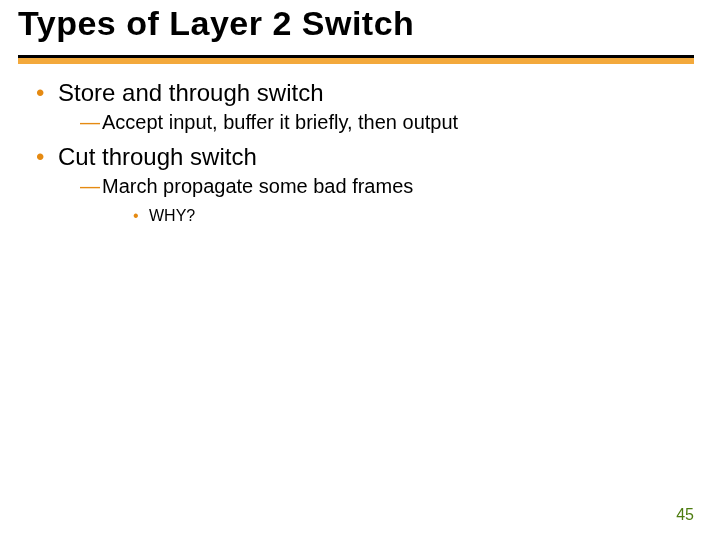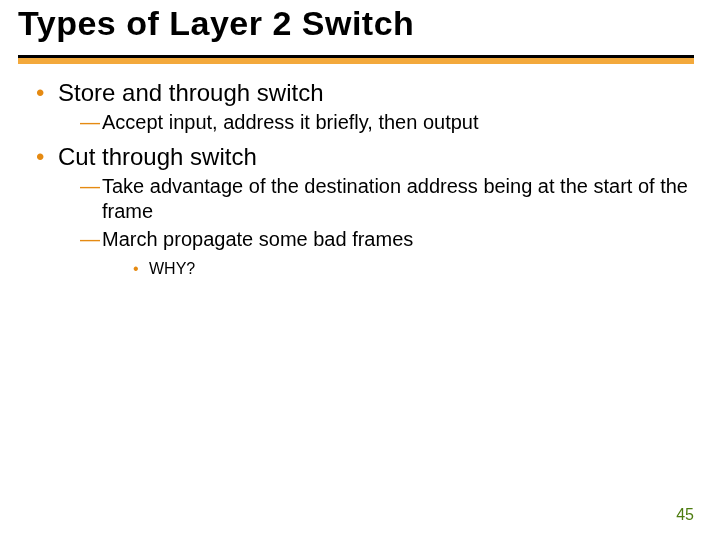--- a/index.html
+++ b/index.html
@@ -119,30 +119,27 @@
   <div class="rules">
     <div class="rule-black"></div>
     <div class="rule-orange"></div>
   </div>
 
   <ul class="level1">
     <li>
       <span>Store and through switch</span>
       <ul class="level2">
         <li>
-          <span>Accept input, address it briefly, then output</span>
+          <span>Accept input, buffer it briefly, then output</span>
         </li>
       </ul>
     </li>
     <li>
       <span>Cut through switch</span>
       <ul class="level2">
-        <li>
-          <span>Take advantage of the destination address being at the start of the frame</span>
-        </li>
         <li>
           <span>March propagate some bad frames</span>
           <ul class="level3">
             <li>
               <span>WHY?</span>
             </li>
           </ul>
         </li>
       </ul>
     </li>

